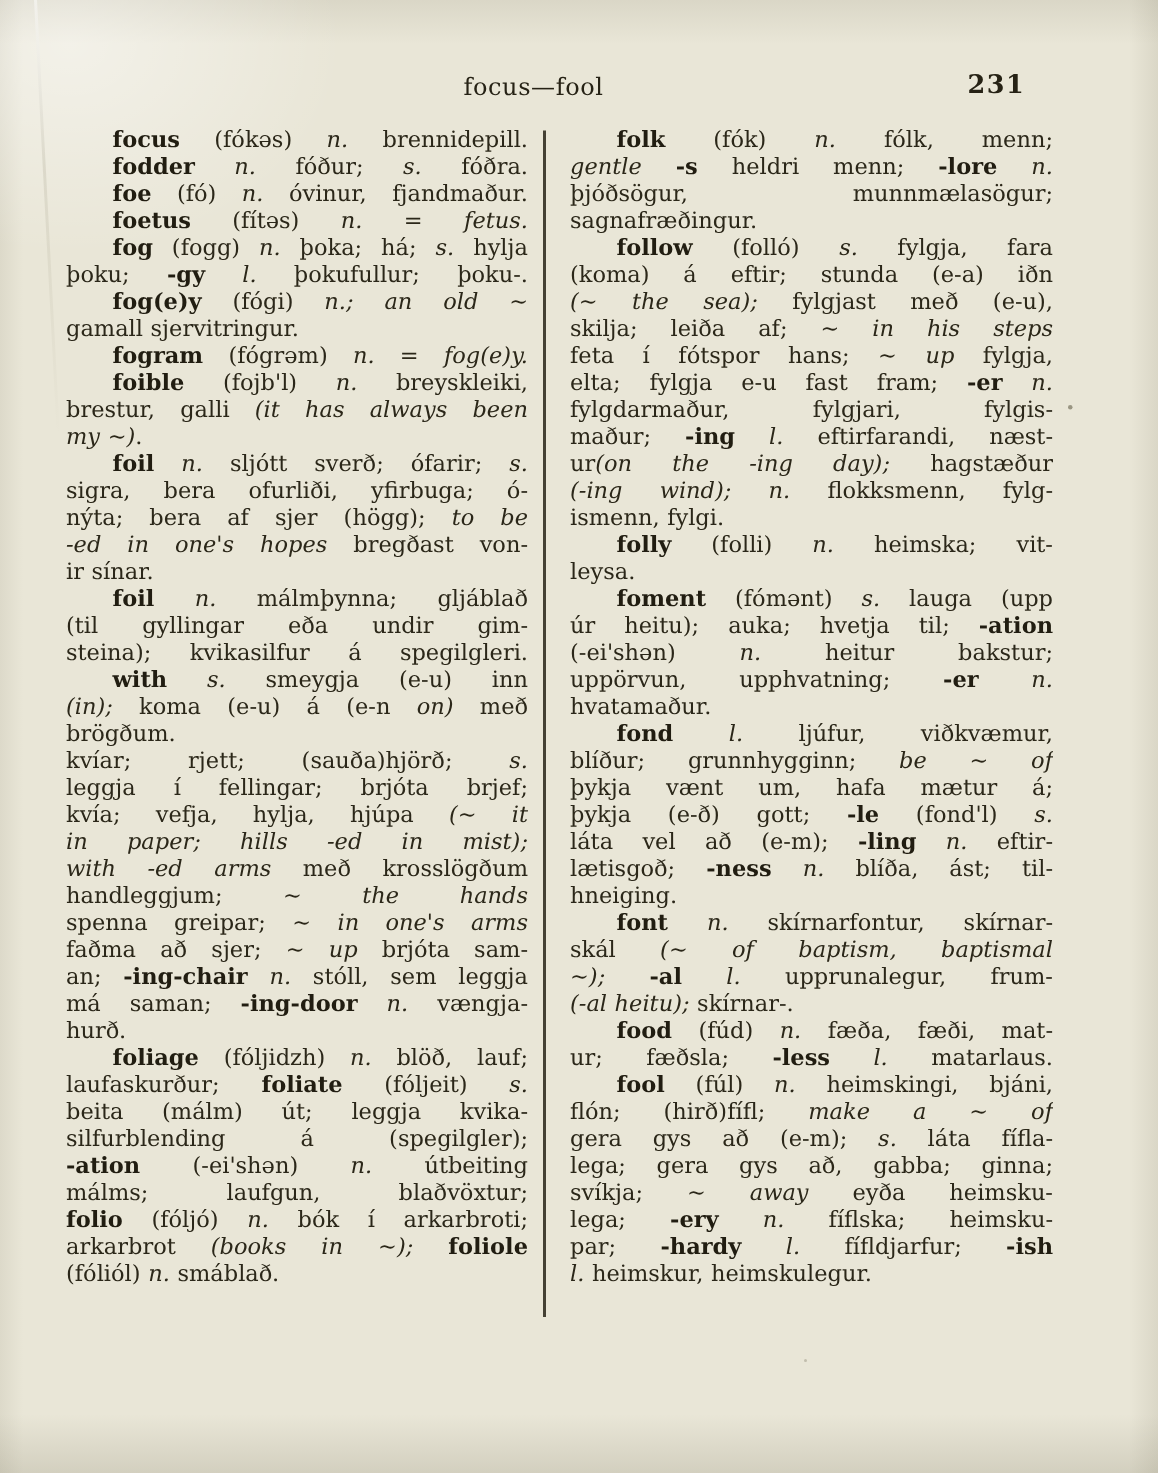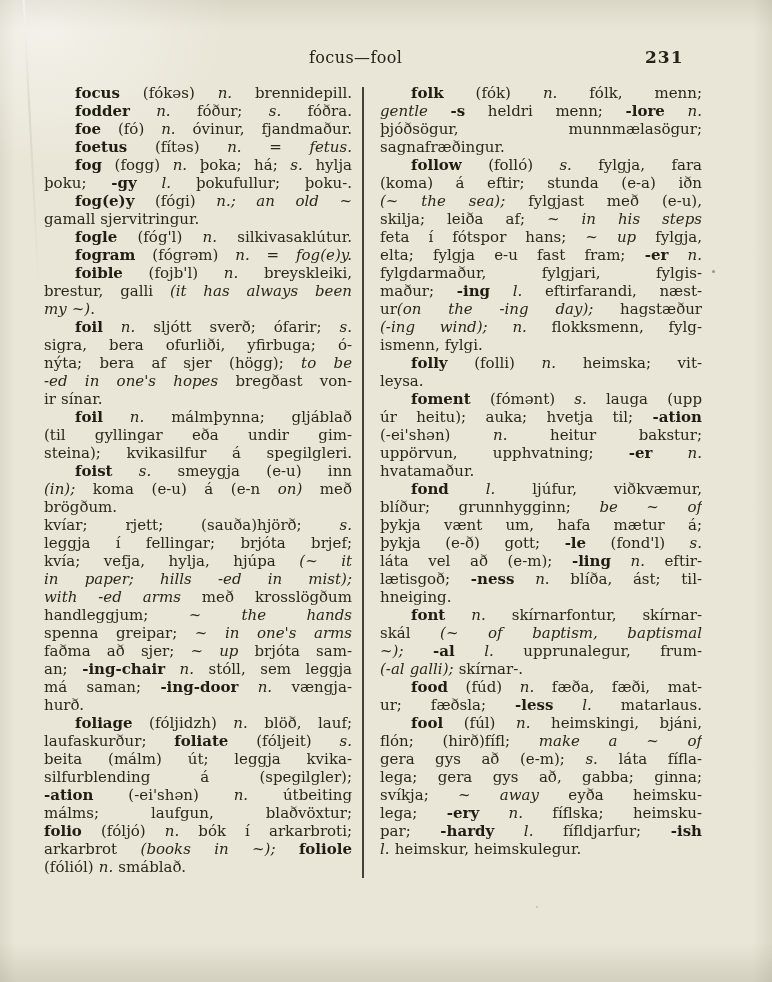--- a/index.html
+++ b/index.html
@@ -75,34 +75,33 @@
 
   <div class="column col-left">
       <div class="line indent"><span class="seg-bold">focus</span> (fókəs) <span class="seg-italic">n.</span> brennidepill.</div>
       <div class="line indent"><span class="seg-bold">fodder</span> <span class="seg-italic">n.</span> fóður; <span class="seg-italic">s.</span> fóðra.</div>
       <div class="line indent"><span class="seg-bold">foe</span> (fó) <span class="seg-italic">n.</span> óvinur, fjandmaður.</div>
       <div class="line indent"><span class="seg-bold">foetus</span> (fítəs) <span class="seg-italic">n.</span> = <span class="seg-italic">fetus.</span></div>
       <div class="line indent"><span class="seg-bold">fog</span> (fogg) <span class="seg-italic">n.</span> þoka; há; <span class="seg-italic">s.</span> hylja</div>
       <div class="line">þoku; <span class="seg-bold">-gy</span> <span class="seg-italic">l.</span> þokufullur; þoku-.</div>
       <div class="line indent"><span class="seg-bold">fog(e)y</span> (fógi) <span class="seg-italic">n.;</span> <span class="seg-italic">an old ~</span></div>
       <div class="line short">gamall sjervitringur.</div>
-      <div class="line indent"><span class="seg-bold">fogle</span> (fóg'l) <span class="seg-italic">n.</span> silkivasaklútur.</div>
       <div class="line indent"><span class="seg-bold">fogram</span> (fógrəm) <span class="seg-italic">n.</span> = <span class="seg-italic">fog(e)y.</span></div>
       <div class="line indent"><span class="seg-bold">foible</span> (fojb'l) <span class="seg-italic">n.</span> breyskleiki,</div>
       <div class="line">brestur, galli <span class="seg-italic">(it has always been</span></div>
       <div class="line short"><span class="seg-italic">my ~)</span>.</div>
       <div class="line indent"><span class="seg-bold">foil</span> <span class="seg-italic">n.</span> sljótt sverð; ófarir; <span class="seg-italic">s.</span></div>
       <div class="line">sigra, bera ofurliði, yfirbuga; ó-</div>
       <div class="line">nýta; bera af sjer (högg); <span class="seg-italic">to be</span></div>
       <div class="line"><span class="seg-italic">-ed in one's hopes</span> bregðast von-</div>
       <div class="line short">ir sínar.</div>
       <div class="line indent"><span class="seg-bold">foil</span> <span class="seg-italic">n.</span> málmþynna; gljáblað</div>
       <div class="line">(til gyllingar eða undir gim-</div>
       <div class="line">steina); kvikasilfur á spegilgleri.</div>
-      <div class="line indent"><span class="seg-bold">foist</span> <span class="seg-italic">s.</span> smeygja (e-u) inn</div>
+      <div class="line indent"><span class="seg-bold">with</span> <span class="seg-italic">s.</span> smeygja (e-u) inn</div>
       <div class="line"><span class="seg-italic">(in);</span> koma (e-u) á (e-n <span class="seg-italic">on)</span> með</div>
       <div class="line short">brögðum.</div>
       <div class="line">kvíar; rjett; (sauða)hjörð; <span class="seg-italic">s.</span></div>
       <div class="line">leggja í fellingar; brjóta brjef;</div>
       <div class="line">kvía; vefja, hylja, hjúpa <span class="seg-italic">(~ it</span></div>
       <div class="line"><span class="seg-italic">in paper; hills -ed in mist);</span></div>
       <div class="line"><span class="seg-italic">with -ed arms</span> með krosslögðum</div>
       <div class="line">handleggjum; <span class="seg-italic">~ the hands</span></div>
       <div class="line">spenna greipar; <span class="seg-italic">~ in one's arms</span></div>
       <div class="line">faðma að sjer; <span class="seg-italic">~ up</span> brjóta sam-</div>
@@ -145,21 +144,21 @@
       <div class="line indent"><span class="seg-bold">fond</span> <span class="seg-italic">l.</span> ljúfur, viðkvæmur,</div>
       <div class="line">blíður; grunnhygginn; <span class="seg-italic">be ~ of</span></div>
       <div class="line">þykja vænt um, hafa mætur á;</div>
       <div class="line">þykja (e-ð) gott; <span class="seg-bold">-le</span> (fond'l) <span class="seg-italic">s.</span></div>
       <div class="line">láta vel að (e-m); <span class="seg-bold">-ling</span> <span class="seg-italic">n.</span> eftir-</div>
       <div class="line">lætisgoð; <span class="seg-bold">-ness</span> <span class="seg-italic">n.</span> blíða, ást; til-</div>
       <div class="line short">hneiging.</div>
       <div class="line indent"><span class="seg-bold">font</span> <span class="seg-italic">n.</span> skírnarfontur, skírnar-</div>
       <div class="line">skál <span class="seg-italic">(~ of baptism, baptismal</span></div>
       <div class="line"><span class="seg-italic">~);</span> <span class="seg-bold">-al</span> <span class="seg-italic">l.</span> upprunalegur, frum-</div>
-      <div class="line short"><span class="seg-italic">(-al galli);</span> skírnar-.</div>
+      <div class="line short"><span class="seg-italic">(-al heitu);</span> skírnar-.</div>
       <div class="line indent"><span class="seg-bold">food</span> (fúd) <span class="seg-italic">n.</span> fæða, fæði, mat-</div>
       <div class="line">ur; fæðsla; <span class="seg-bold">-less</span> <span class="seg-italic">l.</span> matarlaus.</div>
       <div class="line indent"><span class="seg-bold">fool</span> (fúl) <span class="seg-italic">n.</span> heimskingi, bjáni,</div>
       <div class="line">flón; (hirð)fífl; <span class="seg-italic">make a ~ of</span></div>
       <div class="line">gera gys að (e-m); <span class="seg-italic">s.</span> láta fífla-</div>
       <div class="line">lega; gera gys að, gabba; ginna;</div>
       <div class="line">svíkja; <span class="seg-italic">~ away</span> eyða heimsku-</div>
       <div class="line">lega; <span class="seg-bold">-ery</span> <span class="seg-italic">n.</span> fíflska; heimsku-</div>
       <div class="line">par; <span class="seg-bold">-hardy</span> <span class="seg-italic">l.</span> fífldjarfur; <span class="seg-bold">-ish</span></div>
       <div class="line short"><span class="seg-italic">l.</span> heimskur, heimskulegur.</div>

